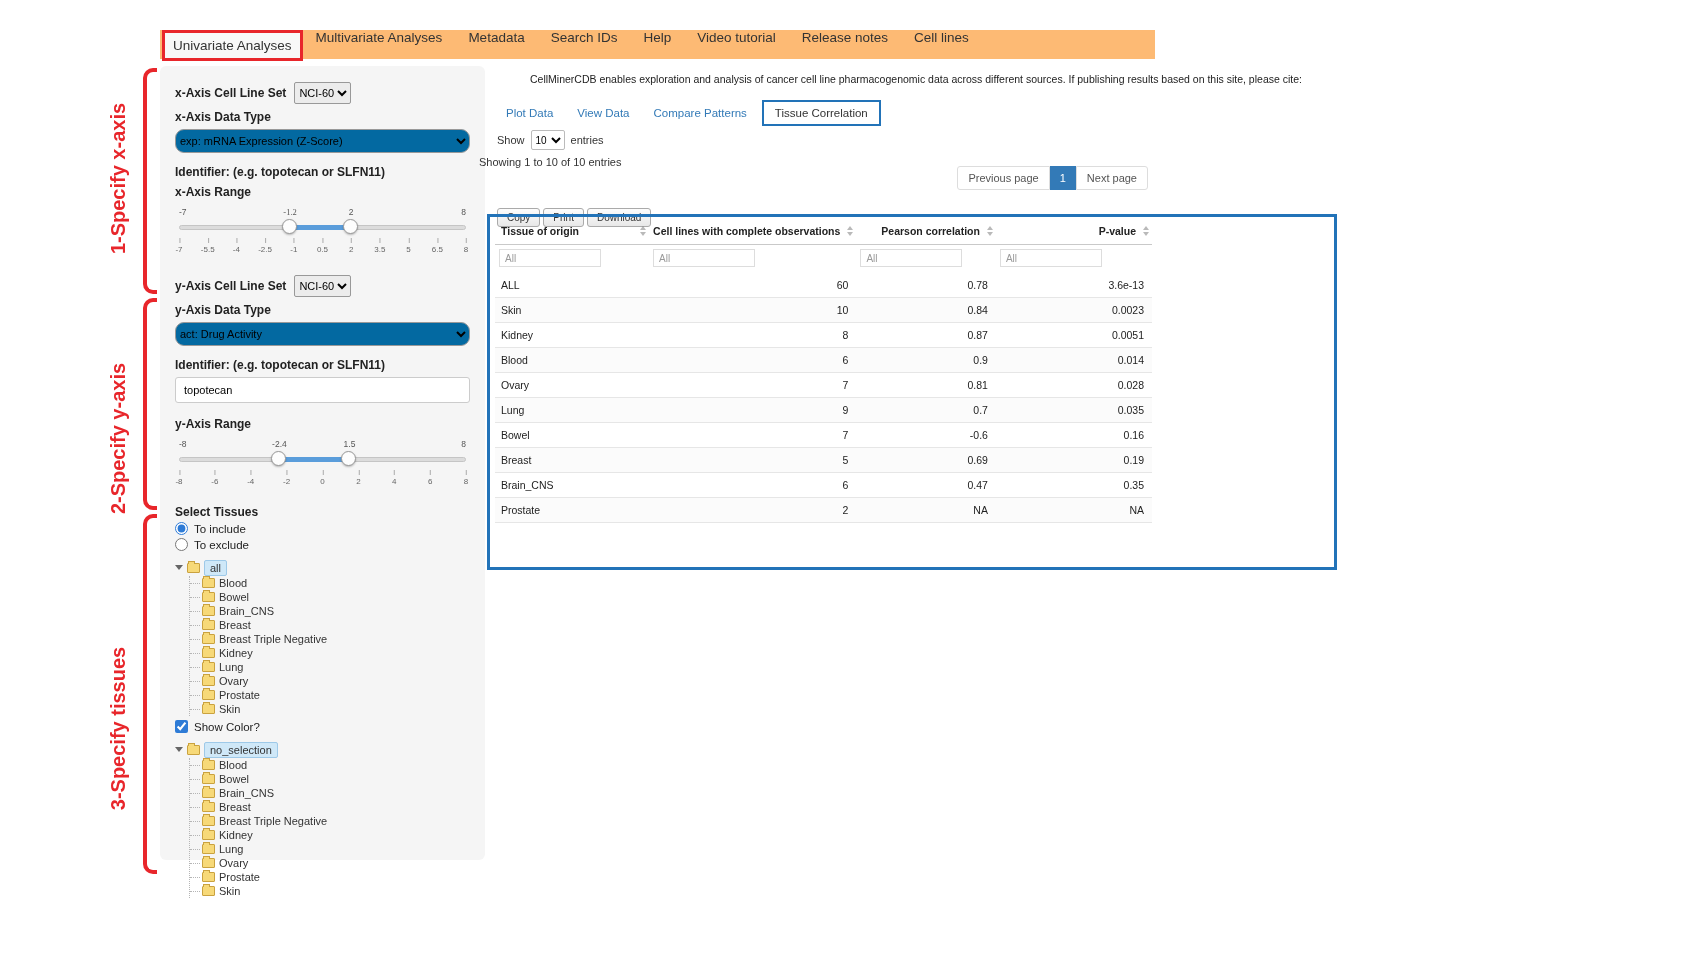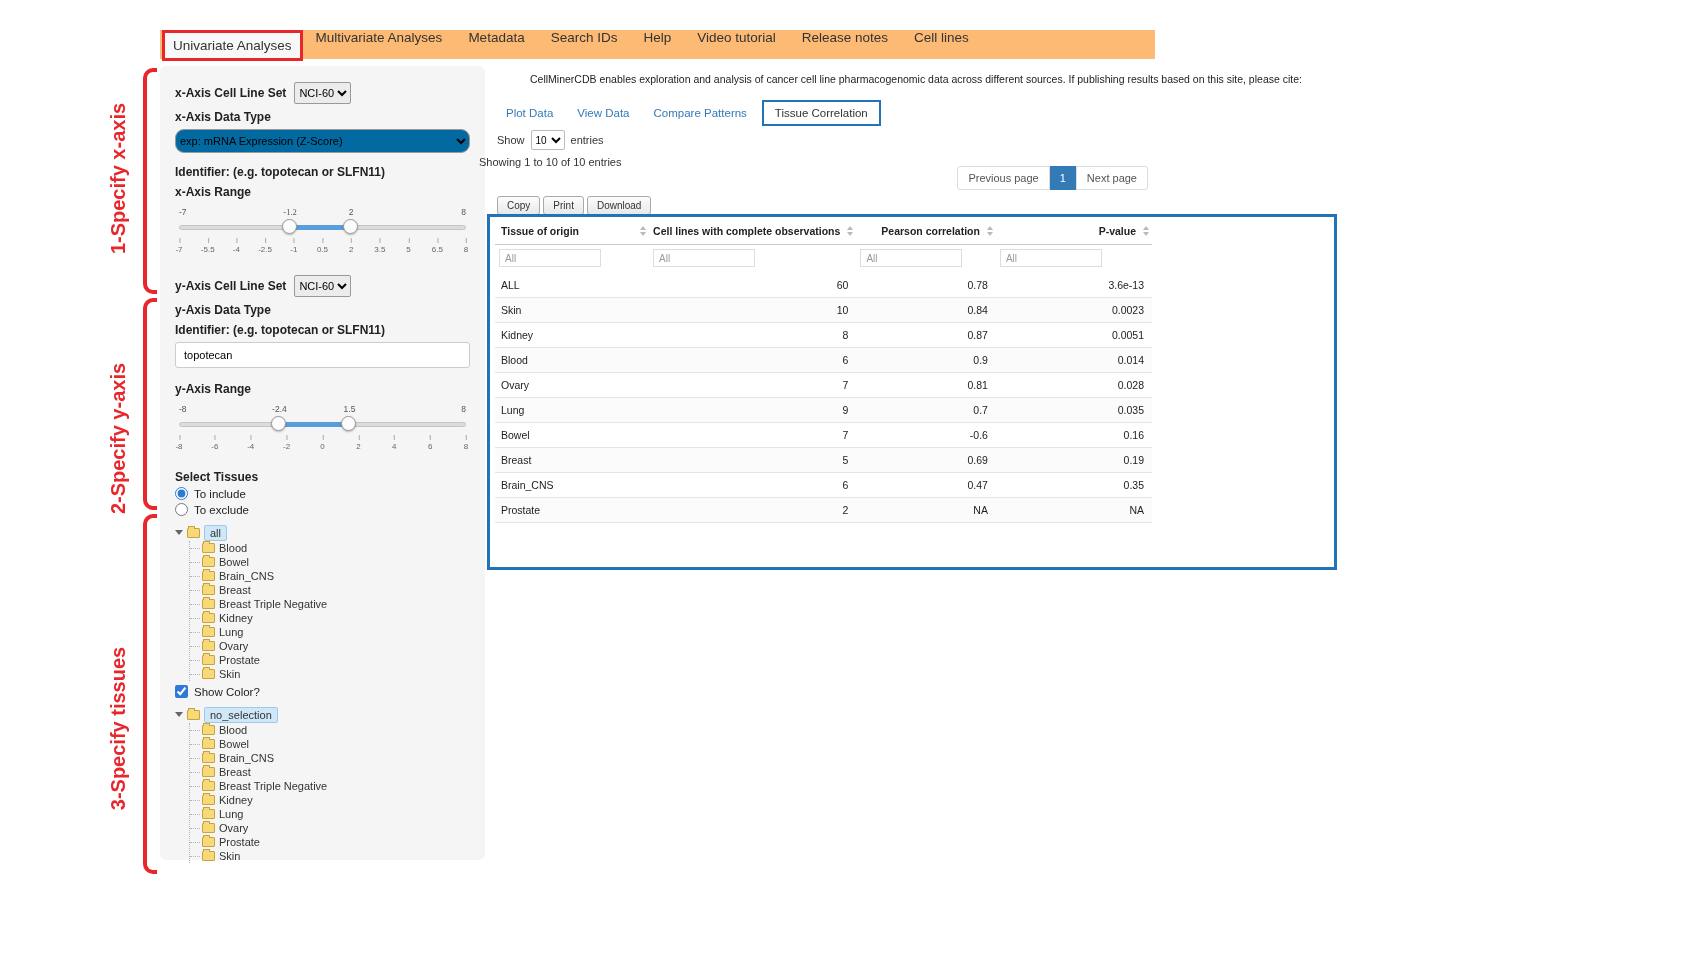--- a/index.html
+++ b/index.html
@@ -80,21 +80,21 @@
   select.entries-select { font-size:10px; height:20px; border:1px solid #bbb; background:#fff; border-radius:2px; }
 
   .showing-text { position:absolute; left:479px; top:156px; font-size:11px; color:#333; }
 
   .pagination { position:absolute; right:552px; top:166px; display:flex; font-size:11px; align-items:stretch; }
   .page-btn { border:1px solid #ddd; padding:5px 10px; color:#555; background:#fff; cursor:pointer; }
   .page-btn.prev { border-radius:3px 0 0 3px; }
   .page-btn.next { border-radius:0 3px 3px 0; }
   .page-current { background:#337ab7; color:#fff; border:1px solid #337ab7; padding:5px 9px; cursor:pointer; }
 
-  .export-btns { position:absolute; left:497px; top:196px; display:flex; gap:3px; }
+  .export-btns { position:absolute; left:497px; top:208px; display:flex; gap:3px; }
   .export-btn { border:1px solid #aaa; background:linear-gradient(#fdfdfd,#e8e8e8); font-size:10px;
                 padding:3px 9px; color:#333; border-radius:3px; cursor:pointer; }
 
   .table-annotation-box { position:absolute; left:487px; top:214px; width:850px; height:356px;
                           border:3px solid #2273b8; background:transparent; pointer-events:none; }
 
   table.data-table { position:absolute; left:495px; top:218px; width:657px; border-collapse:collapse;
                      font-size:10.5px; color:#222; }
   .data-table th { font-weight:bold; text-align:right; padding:7px 16px 7px 4px;
                    border-bottom:1px solid #c9c9c9; position:relative; white-space:nowrap; }
@@ -176,20 +176,23 @@
     </div>
 
     
     <div class="inline-row" style="margin-top:14px;">
       <span class="lbl-bold">y-Axis Cell Line Set</span>
       <select class="small-select">
         <option>NCI-60</option>
       </select>
     </div>
     <div class="sec-label">y-Axis Data Type</div>
+    <select class="full-select">
+      <option>act: Drug Activity</option>
+    </select>
     <div class="sec-label">Identifier: (e.g. topotecan or SLFN11)</div>
     <input class="text-input" type="text" value="topotecan" style="">
     <div class="sec-label">y-Axis Range</div>
     <div class="slider-wrap">
       <span class="end-label left">-8</span>
       <span class="end-label right">8</span>
       <span class="handle-label" style="left:35%;">-2.4</span>
       <span class="handle-label" style="left:59.4%;">1.5</span>
       <div class="slider-track"></div>
       <div class="slider-range" style="left:35%; width:24.4%;"></div>

